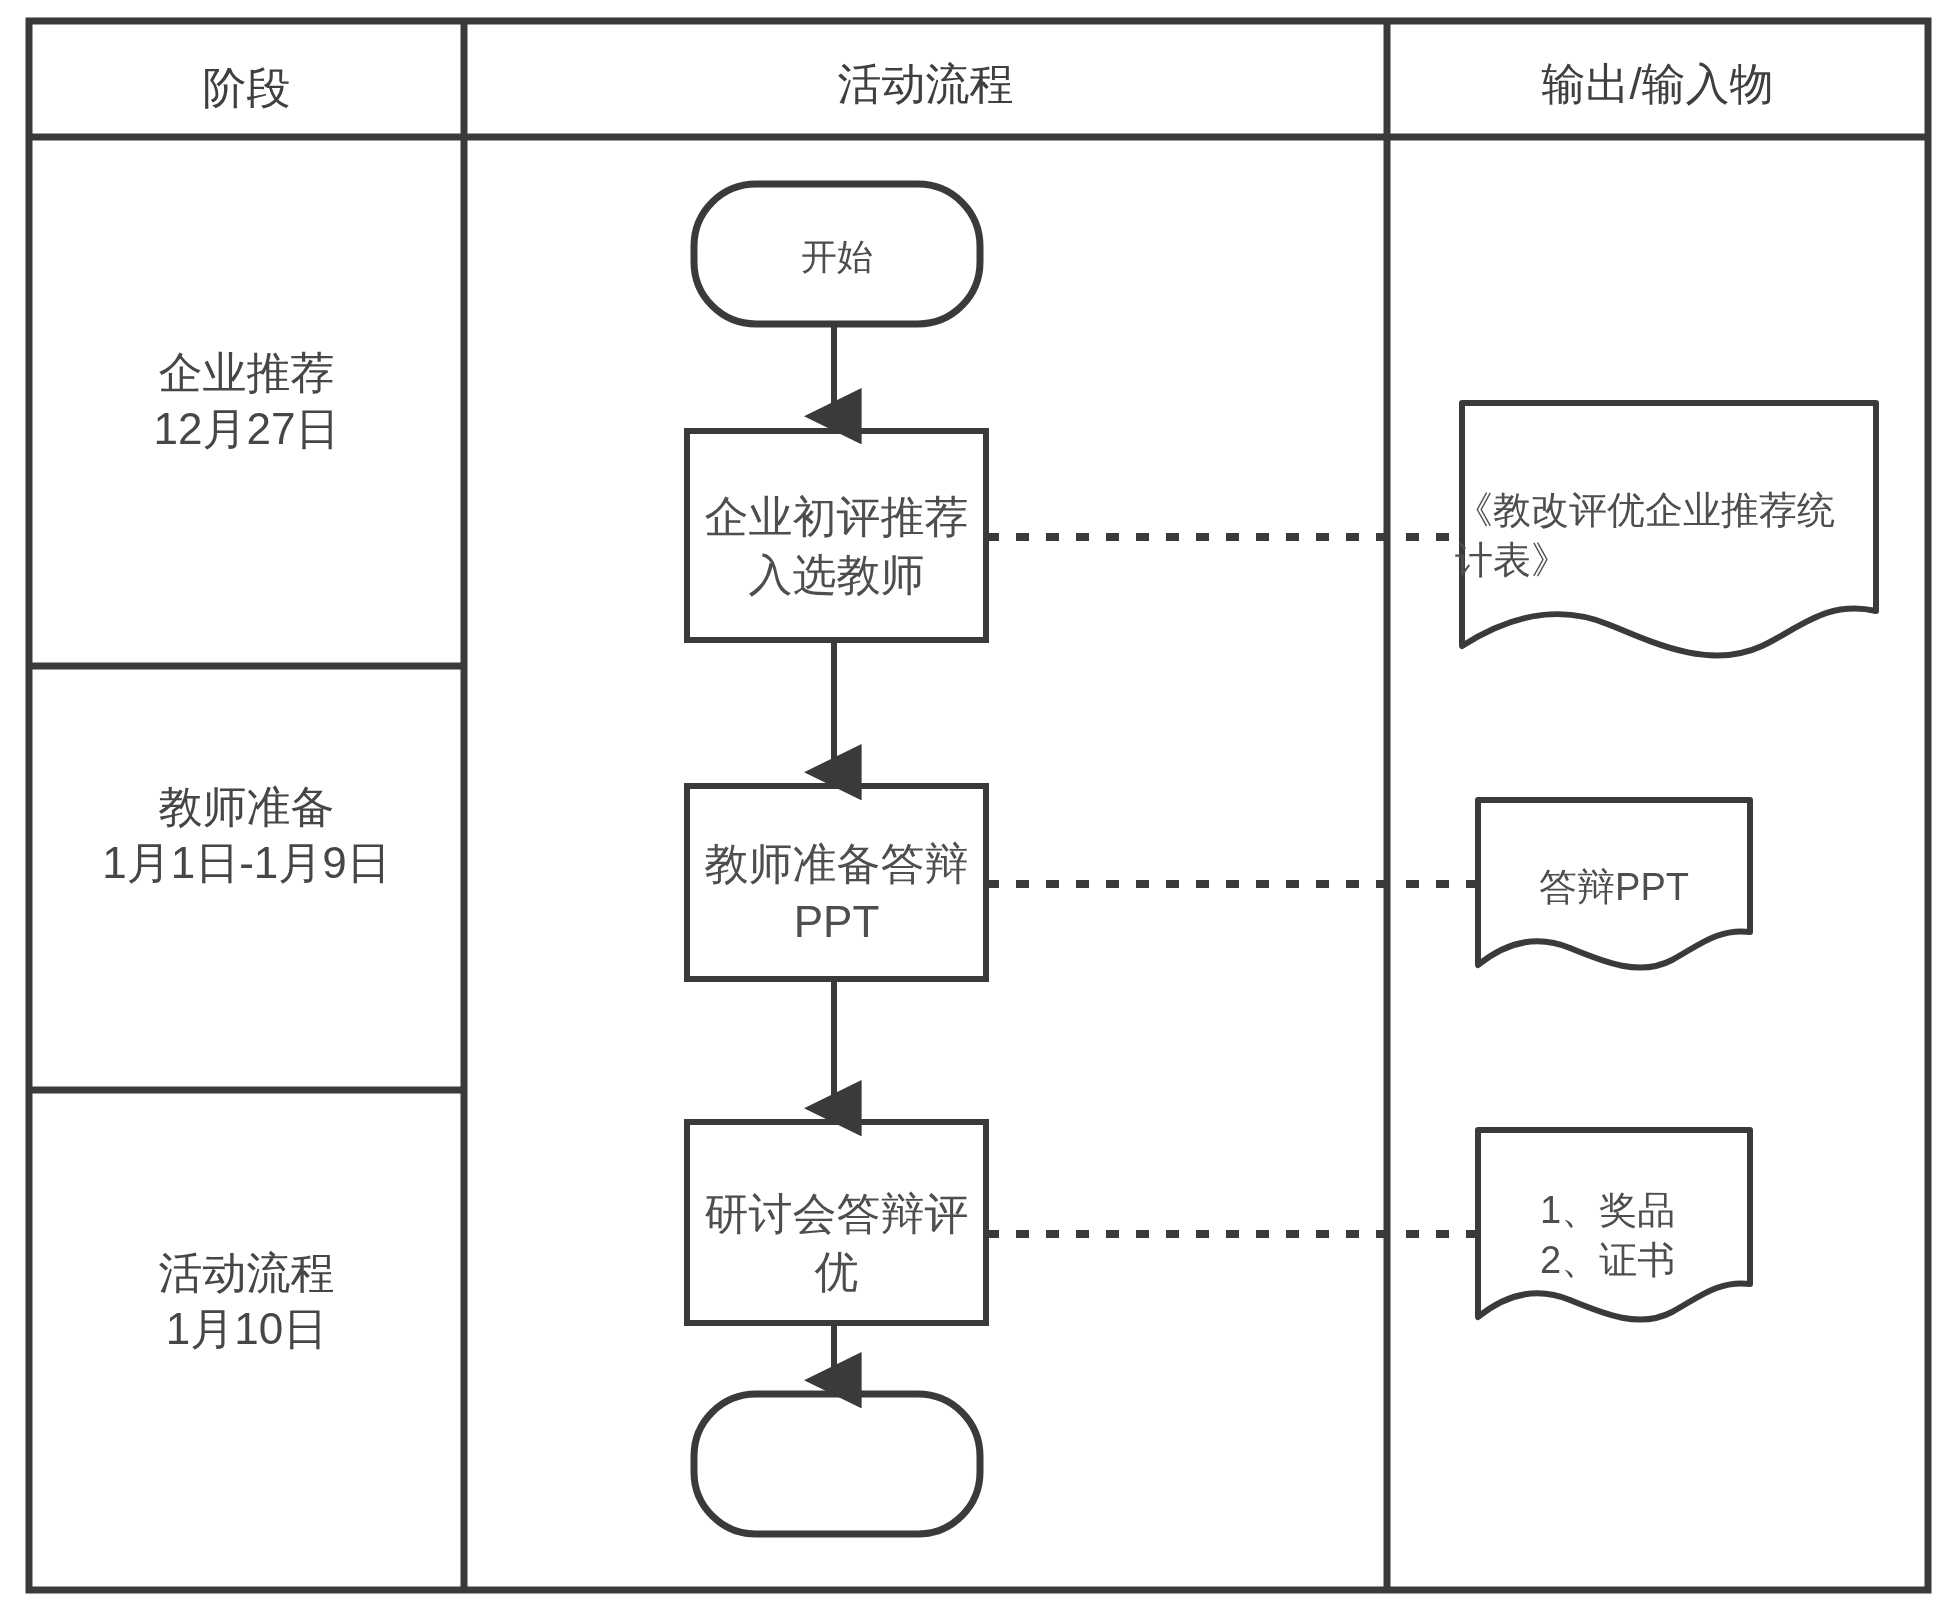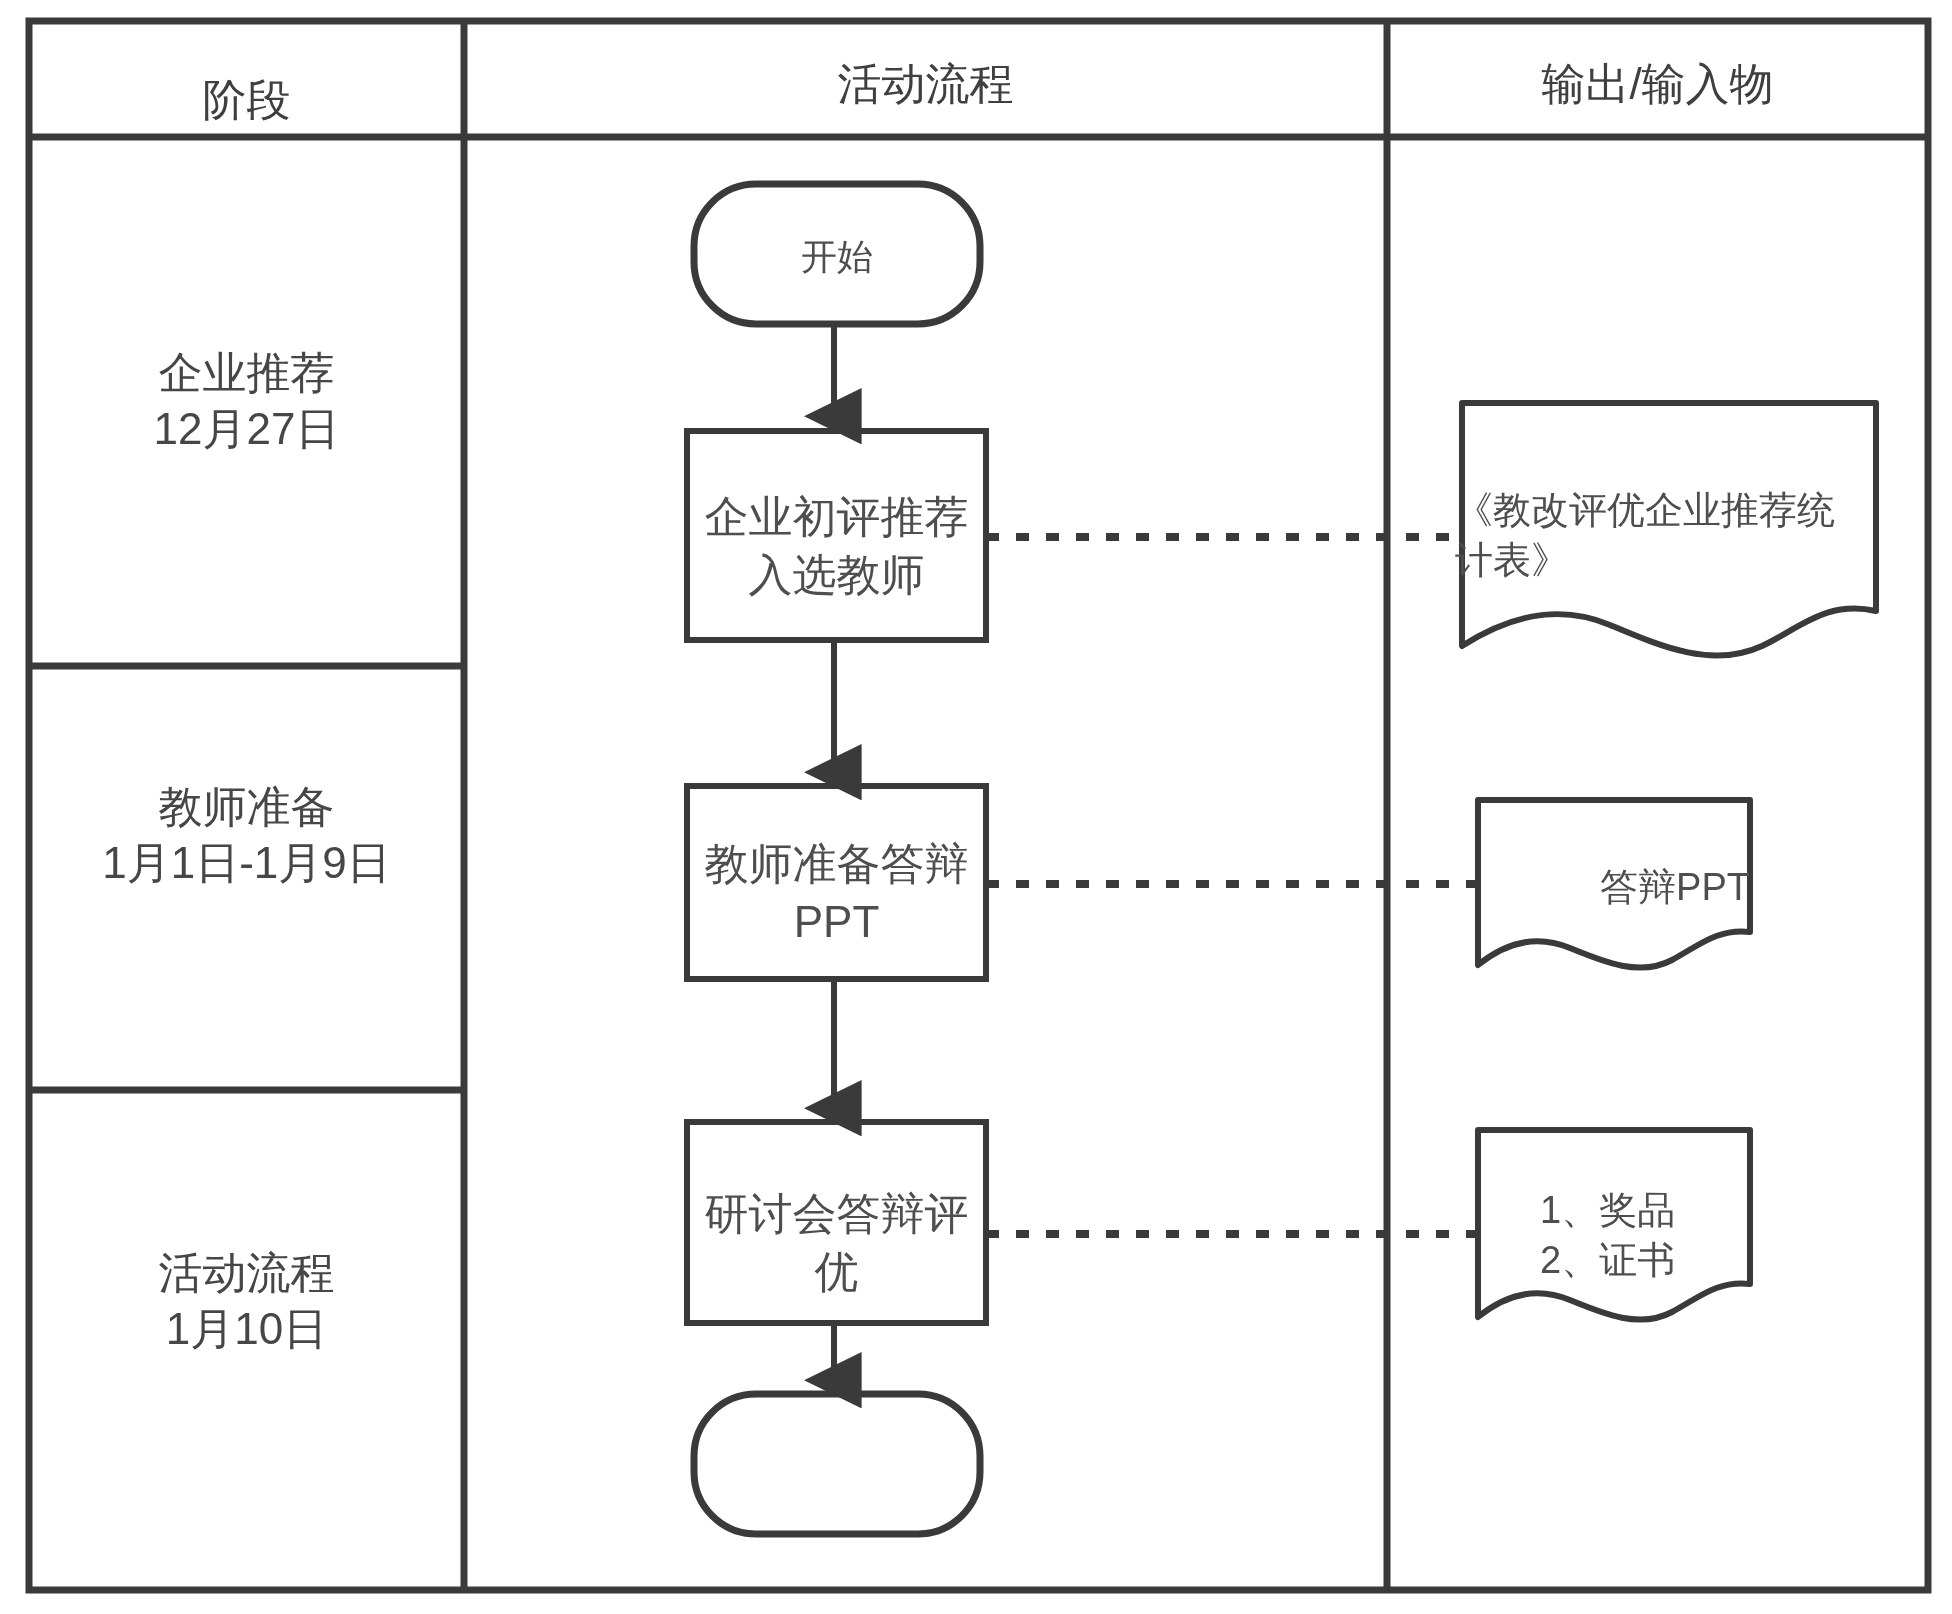--- a/index.html
+++ b/index.html
@@ -149,21 +149,21 @@
       <path d="M 1478 1130
                L 1750 1130
                L 1750 1284
                C 1718 1280, 1698 1298, 1672 1312
                C 1640 1329, 1604 1314, 1570 1300
                C 1534 1285, 1504 1296, 1478 1317
                Z" fill="#ffffff" stroke="#3a3a3a" stroke-width="6" stroke-linejoin="round"></path>
     </g>
   </svg>
 
-  <div class="lbl header-lbl" style="left:29px; top:71px; width:435px;">阶段</div>
+  <div class="lbl header-lbl" style="left:29px; top:59px; width:435px;">阶段</div>
 
   <div class="lbl header-lbl" style="left:464px; top:55px; width:923px;">活动流程</div>
 
   <div class="lbl header-lbl" style="left:1387px; top:55px; width:541px;">输出/输入物</div>
 
   <div class="lbl stage-lbl" style="left:29px; top:344px; width:435px;">企业推荐</div>
   <div class="lbl stage-lbl" style="left:29px; top:400px; width:435px;">12月27日</div>
 
   <div class="lbl stage-lbl" style="left:29px; top:778px; width:435px;">教师准备</div>
   <div class="lbl stage-lbl" style="left:29px; top:834px; width:435px;">1月1日-1月9日</div>
@@ -179,18 +179,18 @@
   <div class="lbl node-lbl" style="left:687px; top:835px; width:299px;">教师准备答辩
 PPT</div>
 
   <div class="lbl node-lbl" style="left:687px; top:1185px; width:299px;">研讨会答辩评
 优</div>
 
 
   <div class="lbl doc-lbl" style="left:1455px; top:485px; width:430px;">《教改评优企业推荐统
 计表》</div>
 
-  <div class="lbl doc-lbl center" style="left:1478px; top:862px; width:272px;text-align:right;">答辩PPT</div>
+  <div class="lbl doc-lbl center" style="left:1478px; top:862px; width:272px;">答辩PPT</div>
 
   <div class="lbl doc-lbl" style="left:1540px; top:1185px; width:260px;">1、奖品
 2、证书</div>
 
 </div>
 
 </body></html>

